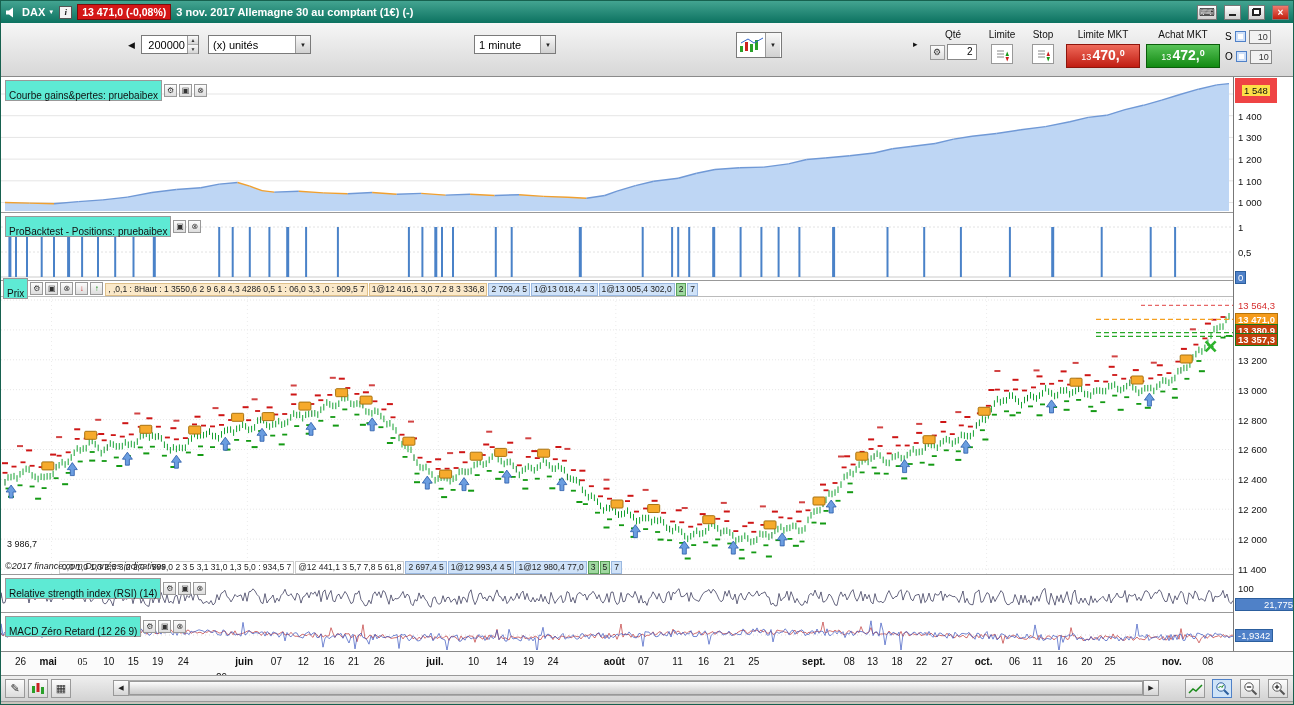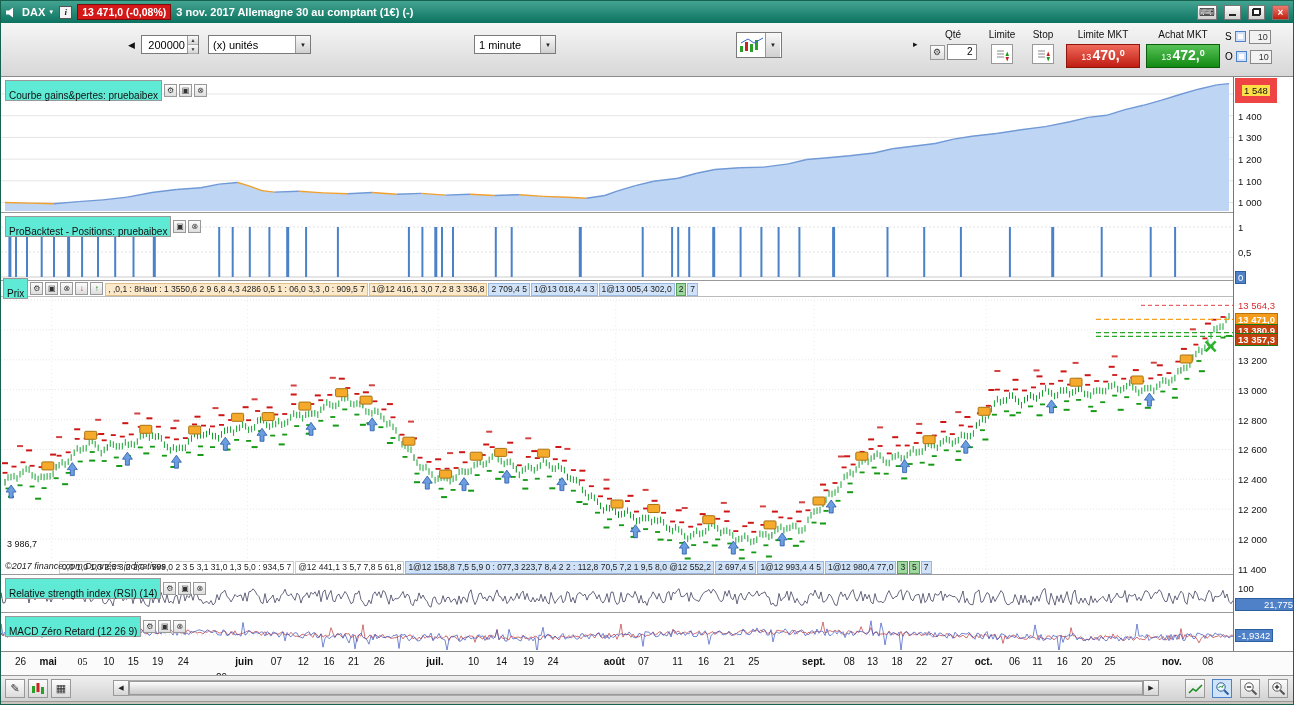--- a/index.html
+++ b/index.html
@@ -1203,21 +1203,20 @@
       <line x1="1095" x2="1232" y1="35.7" y2="35.7" stroke="#28a828" stroke-dasharray="5,3" stroke-width="1.3"></line>
       <line x1="1095" x2="1232" y1="39.3" y2="39.3" stroke="#28a828" stroke-dasharray="5,3" stroke-width="1.3"></line>
       <line x1="1140" x2="1232" y1="8.3" y2="8.3" stroke="#e04040" stroke-dasharray="4,3"></line>
     </svg>
   <span id="price-level-label" style="top: 537.866px;">3 986,7</span>
   <div class="bottom-strip-row">
     <span class="copyright">©2017 finance.com Données indicatives</span>
     <div class="chips" id="bottom-strip">
         <span class="chip white">0,0 1,0 1,3 2,3 3,2 2,0 : 599,0 2 3 5 3,1 31,0 1,3 5,0 : 934,5 7</span>
         <span class="chip white">@12 441,1 3 5,7 7,8 5 61,8</span>
-        <span class="chip blue">1@12 158,8 7,5 5,9 0 : 077,3 223,7 8,4 2 2 : 112,8 70,5 7,2 1 9,5 8,0 @12 552,2</span>
         <span class="chip blue">2 697,4 5</span>
         <span class="chip blue">1@12 993,4 4 5</span>
         <span class="chip blue">1@12 980,4 77,0</span>
         <span class="chip green">3</span>
         <span class="chip green">5</span>
         <span class="chip blue">7</span>
       </div>
   </div>
 
   <div class="hsep" style="top:573px"></div>

